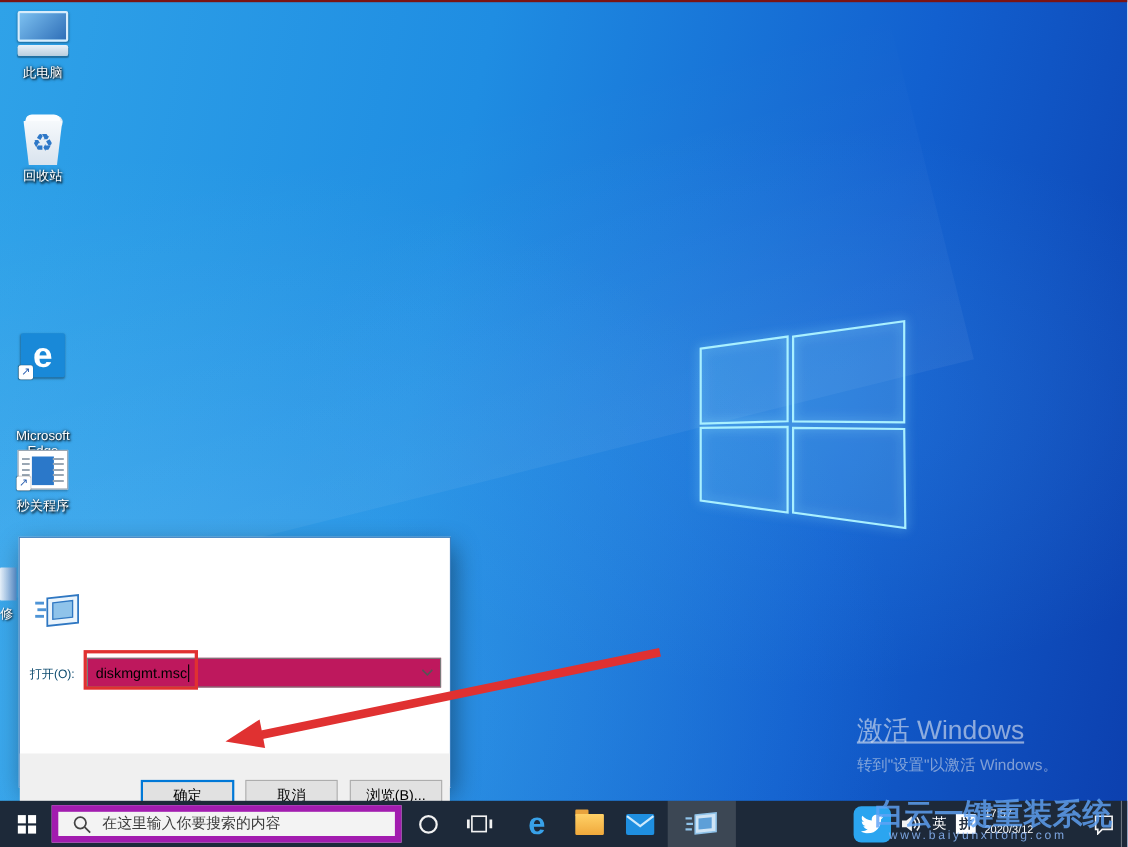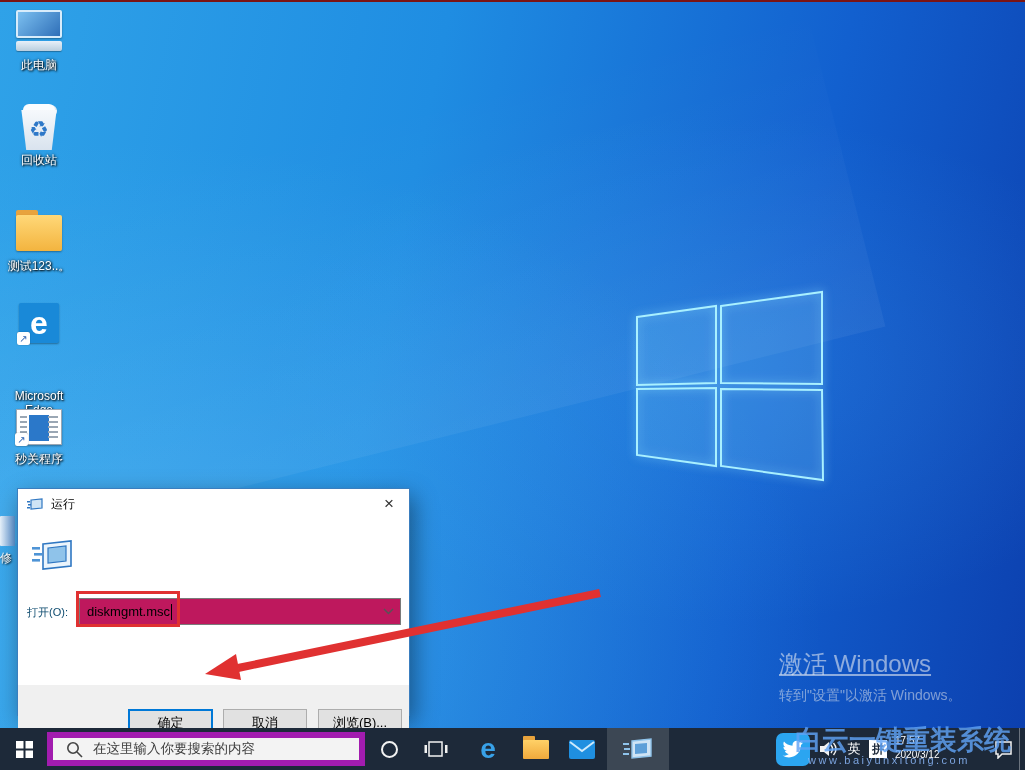--- a/index.html
+++ b/index.html
@@ -174,26 +174,20 @@
   <div class="dicon" style="left:1px; top:102px;">
     <span class="art" style="margin-top:8px;">
       <span class="bin-paper"></span>
       <span class="bin-body" style="display:flex;">
           <span class="bin-sym">♻</span>
         </span>
     </span>
     <div class="lbl">回收站</div>
   </div>
 
-  <div class="dicon" style="left:1px; top:208px;">
-    <span class="art folder">
-      <span class="back"></span><span class="front"></span>
-    </span>
-    <div class="lbl">测试123..。</div>
-  </div>
 
   <div class="dicon" style="left:1px; top:303px;">
     <span class="art edge-tile" style="display:inline-flex;">
       <span class="edge-e">e</span>
       <span class="sc-arrow">↗</span>
     </span>
     <div class="lbl" style="width:76px;margin-top:46px;">Microsoft Edge</div>
   </div>
 
   <div class="dicon" style="left:1px; top:409px;">
@@ -203,30 +197,20 @@
     </span>
     <div class="lbl">秒关程序</div>
   </div>
 
   <div class="hidden-part">
     <div class="frag"></div>
     <div class="lbl">修</div>
   </div>
 
   <div class="run-dlg">
-    <div class="dlg-title">
-      <svg class="ticon" width="16" height="13">
-        <polygon points="4,2 15,1 15,10 4,11" fill="#cfe4f5" stroke="#2f77c2" stroke-width="1.2"></polygon>
-        <rect x="0" y="3" width="3" height="1.5" fill="#2f77c2"></rect>
-        <rect x="1" y="6" width="3" height="1.5" fill="#2f77c2"></rect>
-        <rect x="0" y="9" width="3" height="1.5" fill="#2f77c2"></rect>
-      </svg>
-      <span class="ttext">运行</span>
-      <span class="dlg-close">×</span>
-    </div>
 
     <svg class="dlg-body-icon" width="42" height="36">
       <polygon points="12,5 40,2 40,27 12,30" fill="#eaf4fc" stroke="#2f77c2" stroke-width="1.6"></polygon>
       <polygon points="17,9 35,7 35,22 17,24" fill="#8fc3ea" stroke="#2f77c2" stroke-width="1.2"></polygon>
       <rect x="1" y="8" width="8" height="2.6" fill="#4e94d6"></rect>
       <rect x="3" y="14" width="8" height="2.6" fill="#4e94d6"></rect>
       <rect x="1" y="20" width="8" height="2.6" fill="#4e94d6"></rect>
     </svg>
 
 

